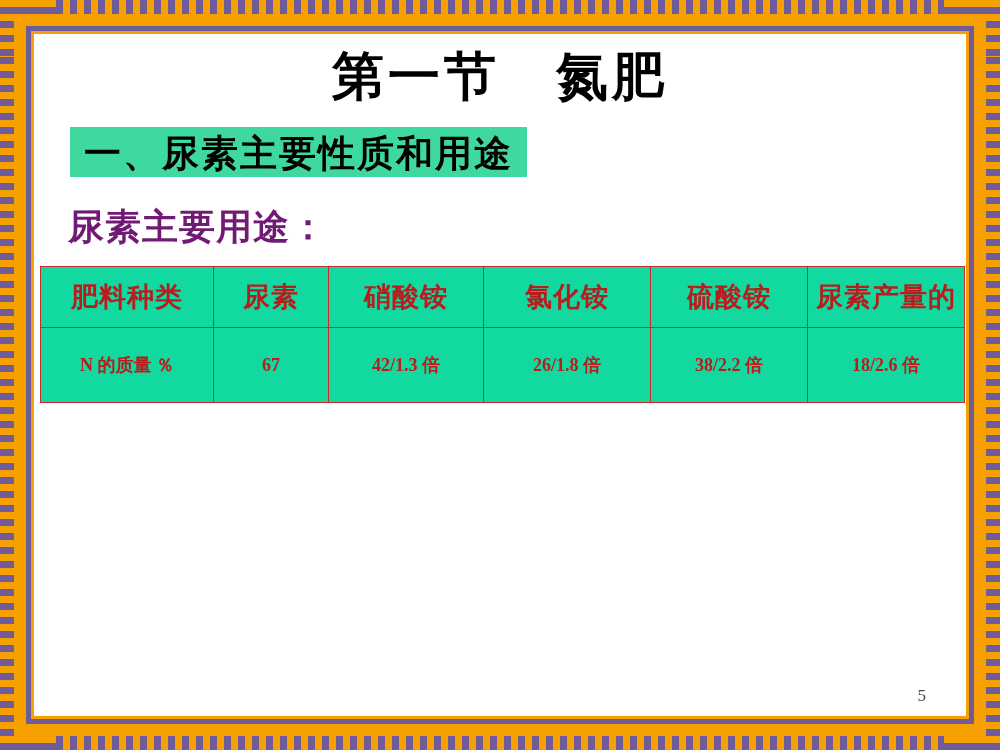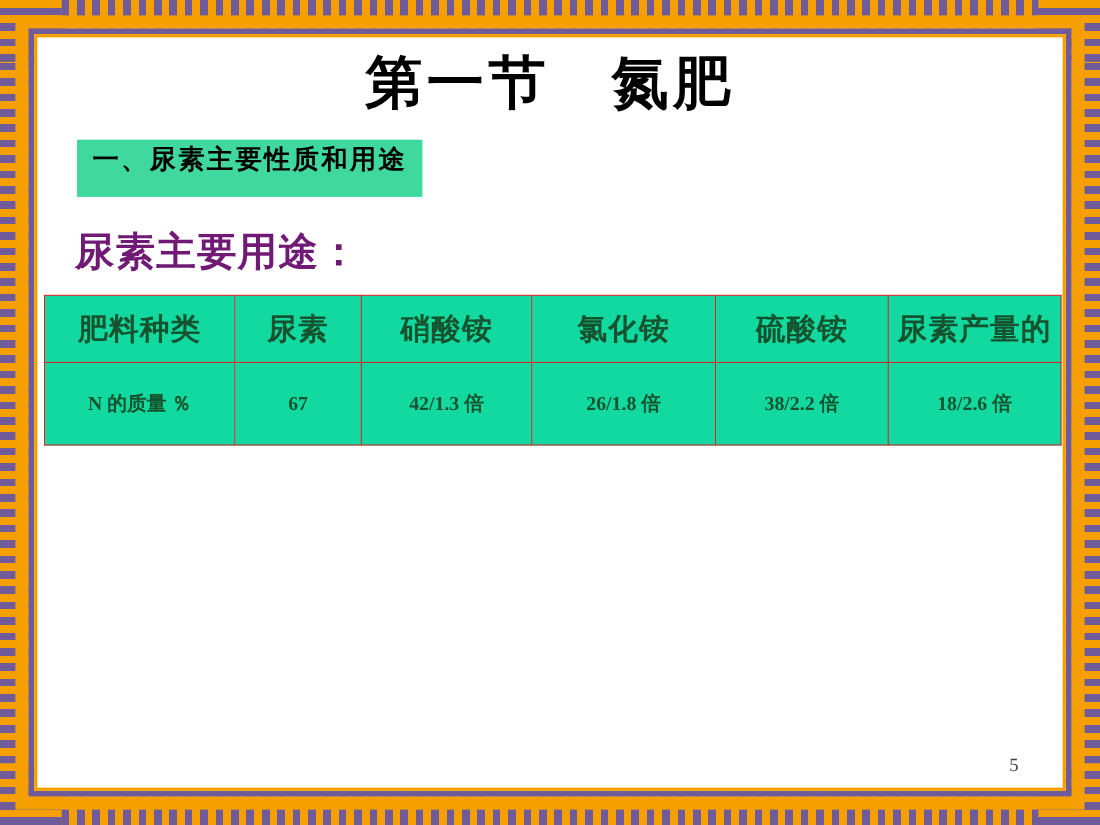--- a/index.html
+++ b/index.html
@@ -123,23 +123,23 @@
     letter-spacing: 4px;
     margin-top: 10px;
     white-space: pre;
   }
 
   .section-heading {
     display: inline-block;
     background: #3fd9a0;
     color: #000000;
     font-weight: bold;
-    font-size: 24px;
+    font-size: 37px;
     line-height: 1.25;
-    padding: 4px 14px 18px 14px;
+    padding: 4px 14px 0 14px;
     margin-left: 30px;
     margin-top: 22px;
     letter-spacing: 2px;
   }
 
   .subheading {
     font-size: 36px;
     font-weight: bold;
     color: #701a75;
     margin-left: 28px;
@@ -183,21 +183,21 @@
     width: 894px;
     border-collapse: collapse;
     table-layout: fixed;
   }
   .data-table th,
   .data-table td {
     border: 1px solid #cc2b2b;
     text-align: center;
     vertical-align: middle;
     font-weight: bold;
-    color: #14532d;
+    color: #b91c1c;
   }
   .data-table thead th {
     background: #12d9a0;
     font-size: 27px;
     height: 56px;
     padding: 2px 2px;
     letter-spacing: 1px;
   }
   .data-table tbody td {
     background: #12d9a0;

